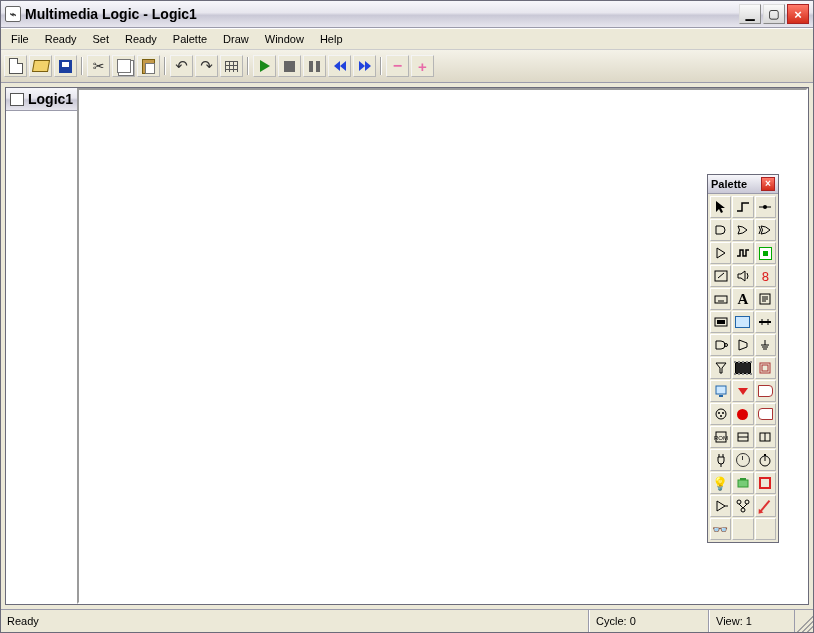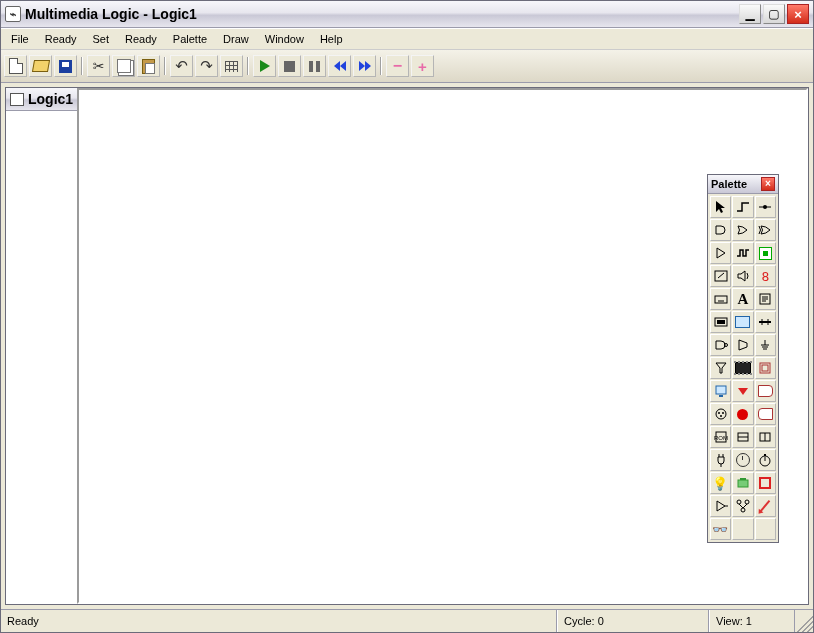--- a/index.html
+++ b/index.html
@@ -617,21 +617,21 @@
           </div>
           <div class="pbtn"></div>
           <div class="pbtn"></div>
         </div>
     </div>
 
   </div>
 
   <div class="statusbar">
     <div class="status-pane first">Ready</div>
-    <div class="status-pane" id="status-cycle" style="width: 152px;">
+    <div class="status-pane" id="status-cycle" style="width: 120px;">
       <span>Cycle:</span>&nbsp;
       <span>0</span>
     </div>
     <div class="status-pane" id="status-page" style="width: 86px;">
       <span>View:</span>&nbsp;
       <span>1</span>
     </div>
     <div class="status-grip"></div>
   </div>
 

